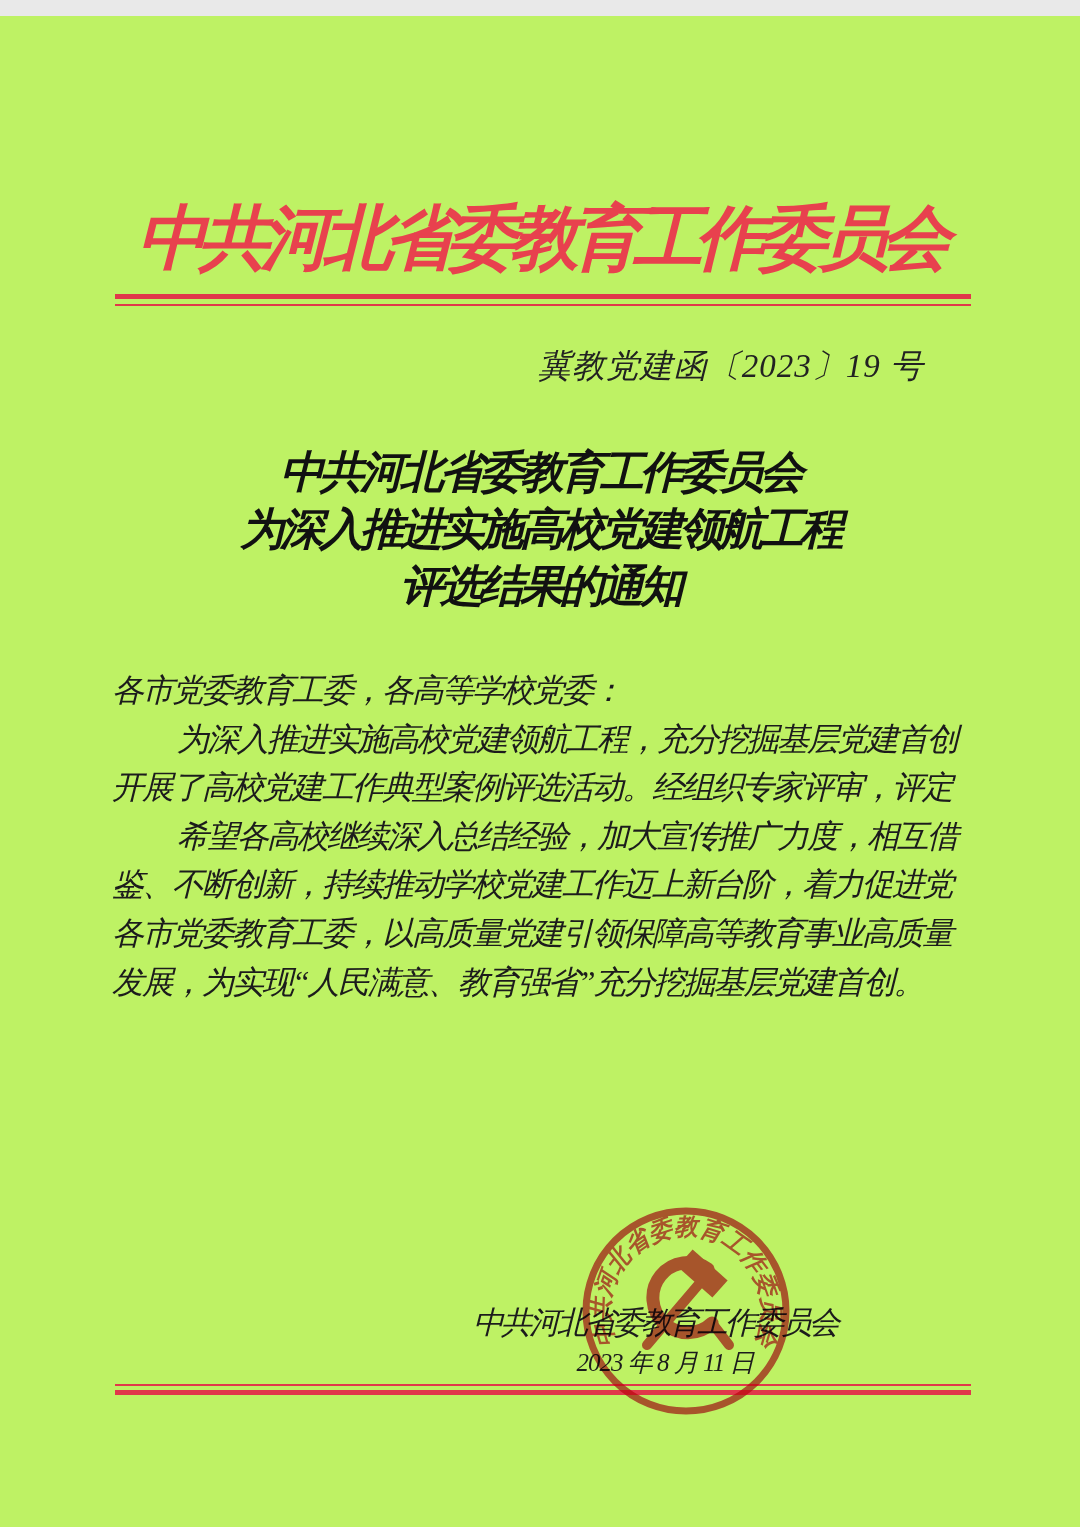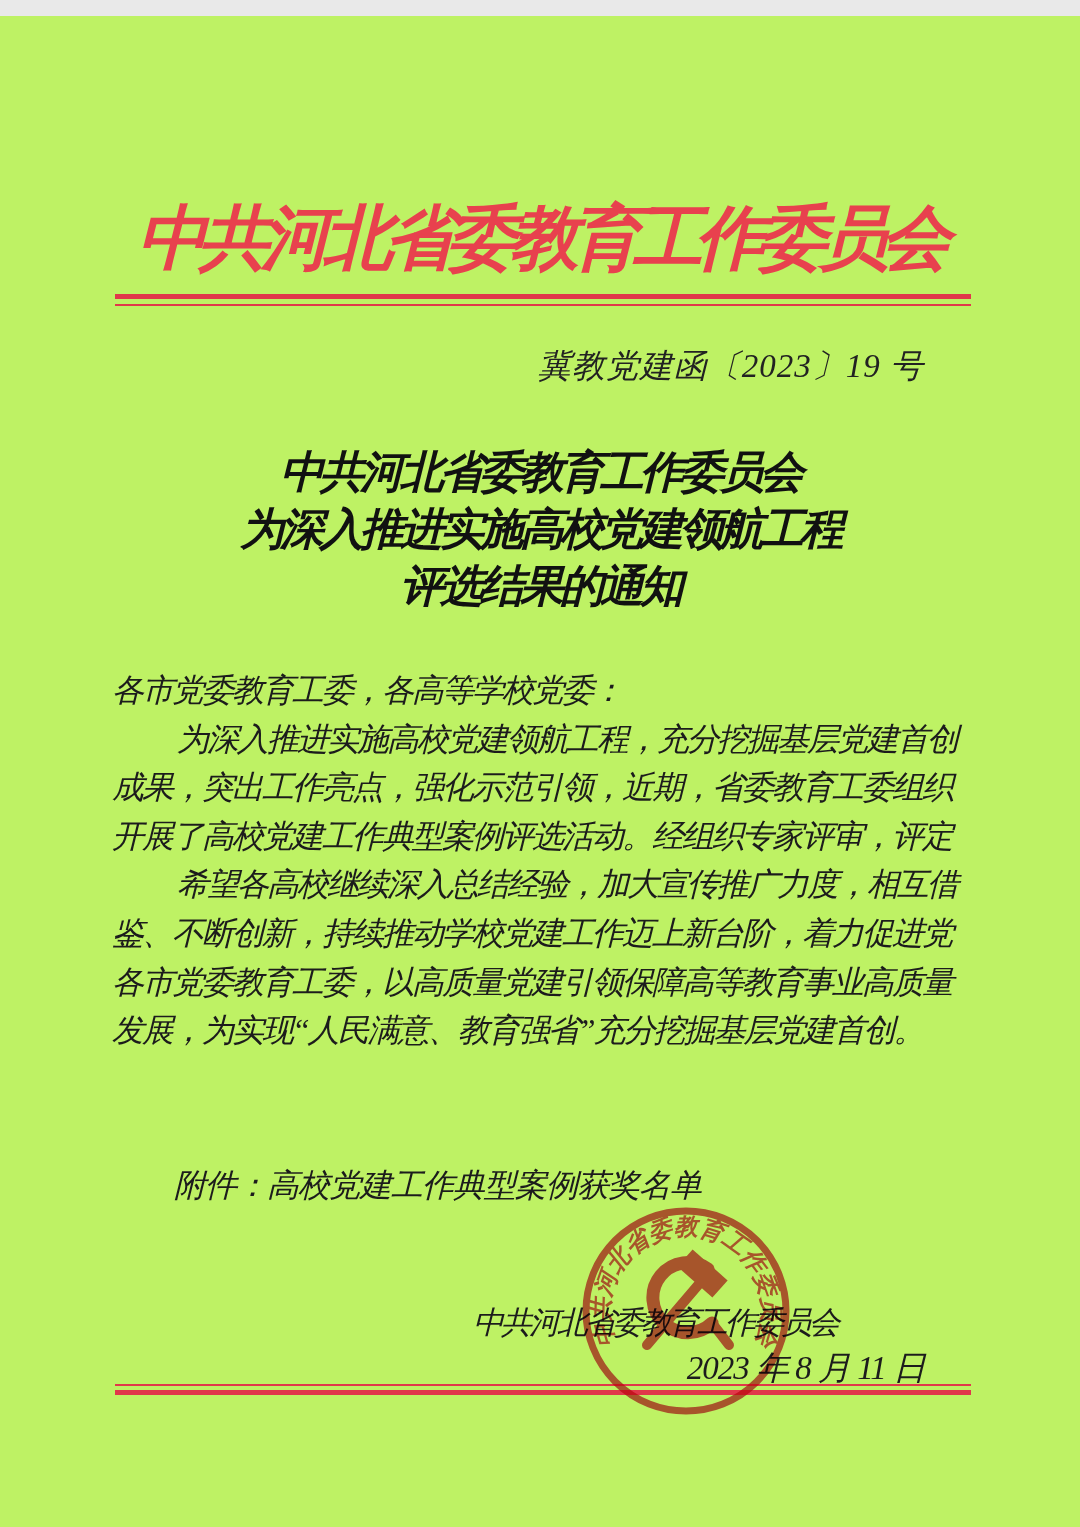--- a/index.html
+++ b/index.html
@@ -57,22 +57,22 @@
   }
   
   .signature-org{
     position:absolute;top:1286px;left:395px;width:520px;
     text-align:center;
     font-size:31px;letter-spacing:-3px;color:#1c1c1c;
     white-space:nowrap;
   }
   .signature-date{
     position:absolute;top:1330px;left:405px;width:520px;
-    text-align:right;
-    font-size:33px;letter-spacing:-1px;color:#1c1c1c;
+    text-align:center;
+    font-size:25px;letter-spacing:-1px;color:#1c1c1c;
     white-space:nowrap;
   }
   
   .seal{
     position:absolute;top:1189px;left:580px;
     width:212px;height:212px;
     mix-blend-mode:multiply;
     opacity:0.88;
     pointer-events:none;
   }
@@ -91,29 +91,27 @@
 
   <div class="doc-title">
     <div>中共河北省委教育工作委员会</div>
     <div>为深入推进实施高校党建领航工程</div>
     <div>评选结果的通知</div>
   </div>
 
   <div class="body-block">
     <div class="body-line">各市党委教育工委，各高等学校党委：</div>
     <div class="body-line indent">为深入推进实施高校党建领航工程，充分挖掘基层党建首创</div>
-    <div class="body-line">成果，突出工作亮点，强化示范引领，近期，省委教育工委组织</div>
     <div class="body-line">开展了高校党建工作典型案例评选活动。经组织专家评审，评定</div>
     <div class="body-line indent">希望各高校继续深入总结经验，加大宣传推广力度，相互借</div>
     <div class="body-line">鉴、不断创新，持续推动学校党建工作迈上新台阶，着力促进党</div>
     <div class="body-line">各市党委教育工委，以高质量党建引领保障高等教育事业高质量</div>
     <div class="body-line">发展，为实现“人民满意、教育强省”充分挖掘基层党建首创。</div>
   </div>
 
-  <div class="attachment-line">附件：高校党建工作典型案例获奖名单</div>
 
   <div class="signature-org">中共河北省委教育工作委员会</div>
   <div class="signature-date">2023 年 8 月 11 日</div>
 
   <div class="rule rule-bottom-thin"></div>
   <div class="rule rule-bottom-thick"></div>
 
   <div class="seal">
     <svg width="212" height="212" viewBox="0 0 212 212">
 

